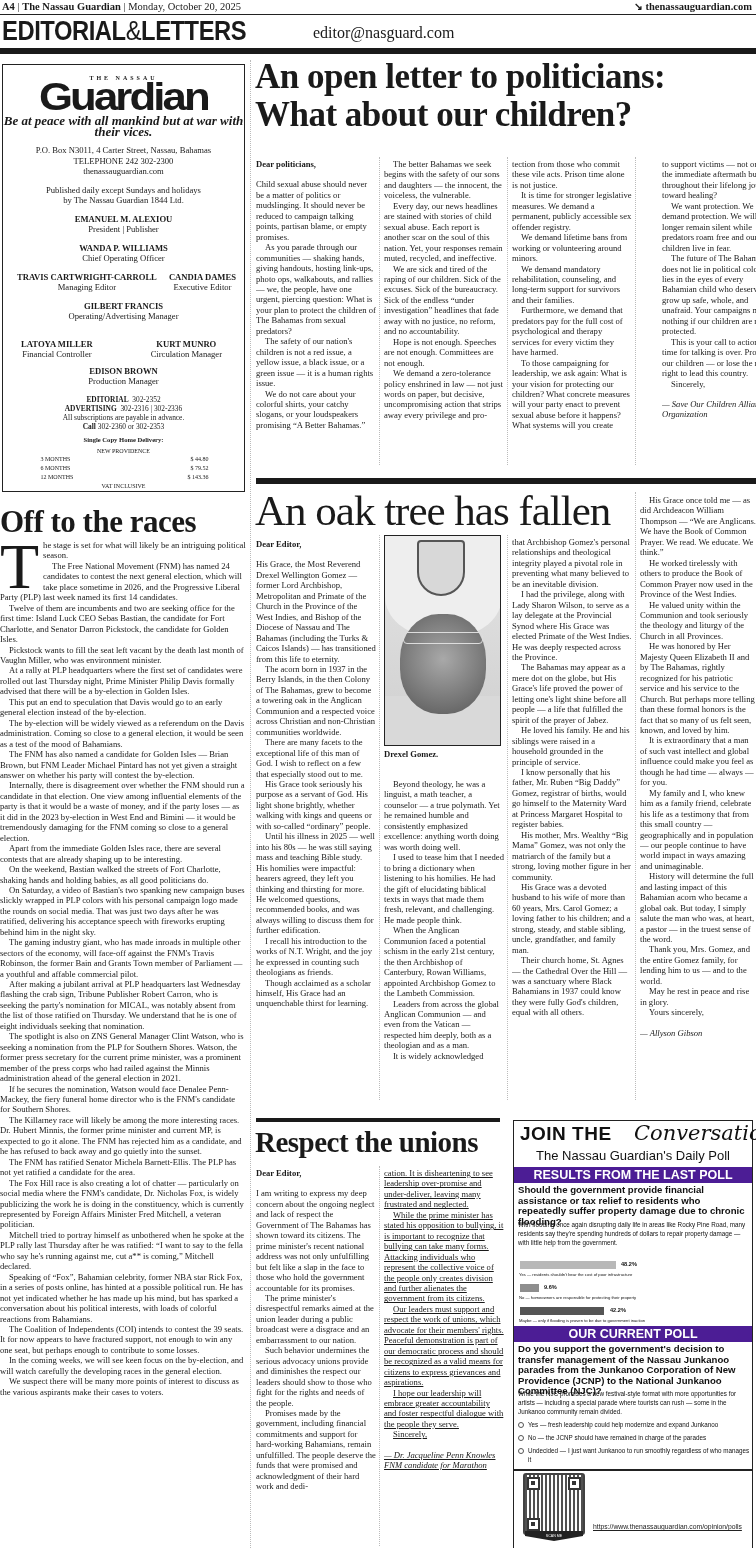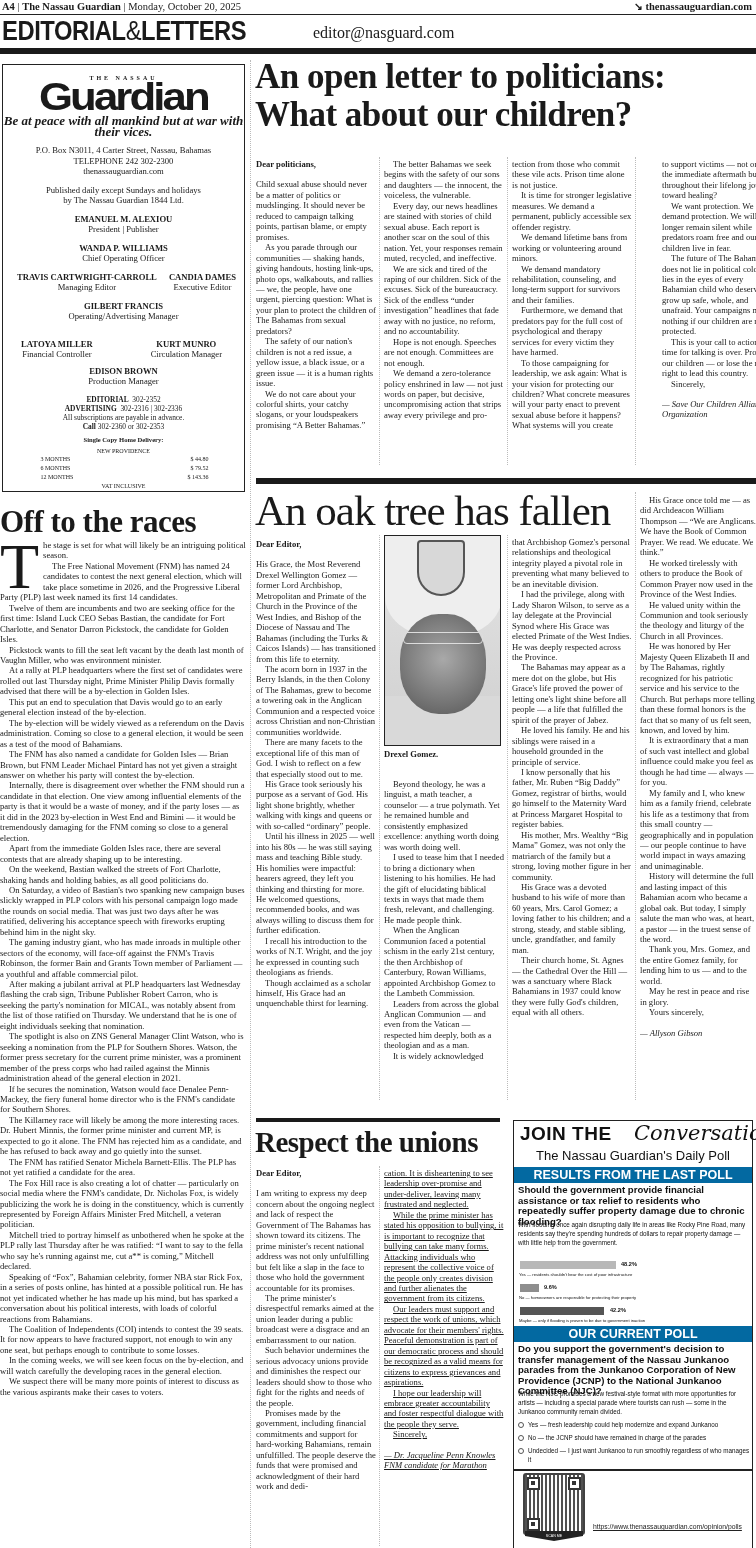--- a/index.html
+++ b/index.html
@@ -56,21 +56,21 @@
   .photo .face { position: absolute; left: 15px; top: 78px; width: 86px; height: 100px; border-radius: 45%; background: radial-gradient(circle at 50% 45%, #a9a9a9, #6f6f6f 70%, #555); }
   .photo .glasses { position: absolute; left: 18px; top: 96px; width: 80px; height: 12px; border: 1.5px solid #ddd; border-radius: 4px; }
   .photo .robe { position: absolute; left: 0; top: 160px; width: 117px; height: 60px; background: #d9d9d9; }
   .caption { position: absolute; left: 384px; top: 749px; font-family: "Liberation Serif", serif; font-weight: bold; font-size: 8.6px; }
 
   
   .poll { position: absolute; left: 513px; top: 1120px; width: 240px; height: 481px; border: 1.5px solid #222; font-family: "Liberation Sans", sans-serif; color: #111; }
   .poll .join { position: absolute; left: 6px; top: 2px; font-weight: bold; font-size: 19px; letter-spacing: 0.5px; }
   .poll .conv { position: absolute; left: 120px; top: 0; font-family: "DejaVu Serif", serif; font-style: italic; font-size: 21px; }
   .poll .sub { position: absolute; left: 0; width: 100%; top: 27px; text-align: center; font-size: 13px; }
-  .poll .band { position: absolute; left: 0; width: 100%; height: 16px; background: #0369a1; color: #fff; font-weight: bold; text-align: center; font-size: 12.5px; line-height: 16px; }
+  .poll .band { position: absolute; left: 0; width: 100%; height: 16px; background: #4c1d95; color: #fff; font-weight: bold; text-align: center; font-size: 12.5px; line-height: 16px; }
   .poll .q { position: absolute; left: 4px; width: 232px; font-weight: bold; font-size: 9.6px; line-height: 10.6px; }
   .poll .intro { position: absolute; left: 4px; width: 234px; font-size: 6.3px; line-height: 9.2px; }
   .poll .pbar { position: absolute; left: 6px; height: 8px; }
   .poll .pct { position: absolute; font-size: 5.6px; font-weight: bold; }
   .poll .plabel { position: absolute; left: 5px; font-size: 4.2px; }
   .poll .opt { position: absolute; left: 4px; width: 234px; font-size: 6.3px; line-height: 9px; display: flex; }
   .poll .radio { display: inline-block; width: 6px; height: 6px; border: 0.8px solid #555; border-radius: 50%; margin: 1.5px 4px 0 0; flex: 0 0 6px; }
   .poll .divline { position: absolute; left: 0; width: 100%; height: 1.5px; background: #222; }
   .poll .qr { position: absolute; left: 9px; top: 352px; width: 62px; height: 62px; border: 2px solid #222; border-radius: 3px; background:
       repeating-linear-gradient(90deg, #333 0 2px, #fff 2px 4px),

